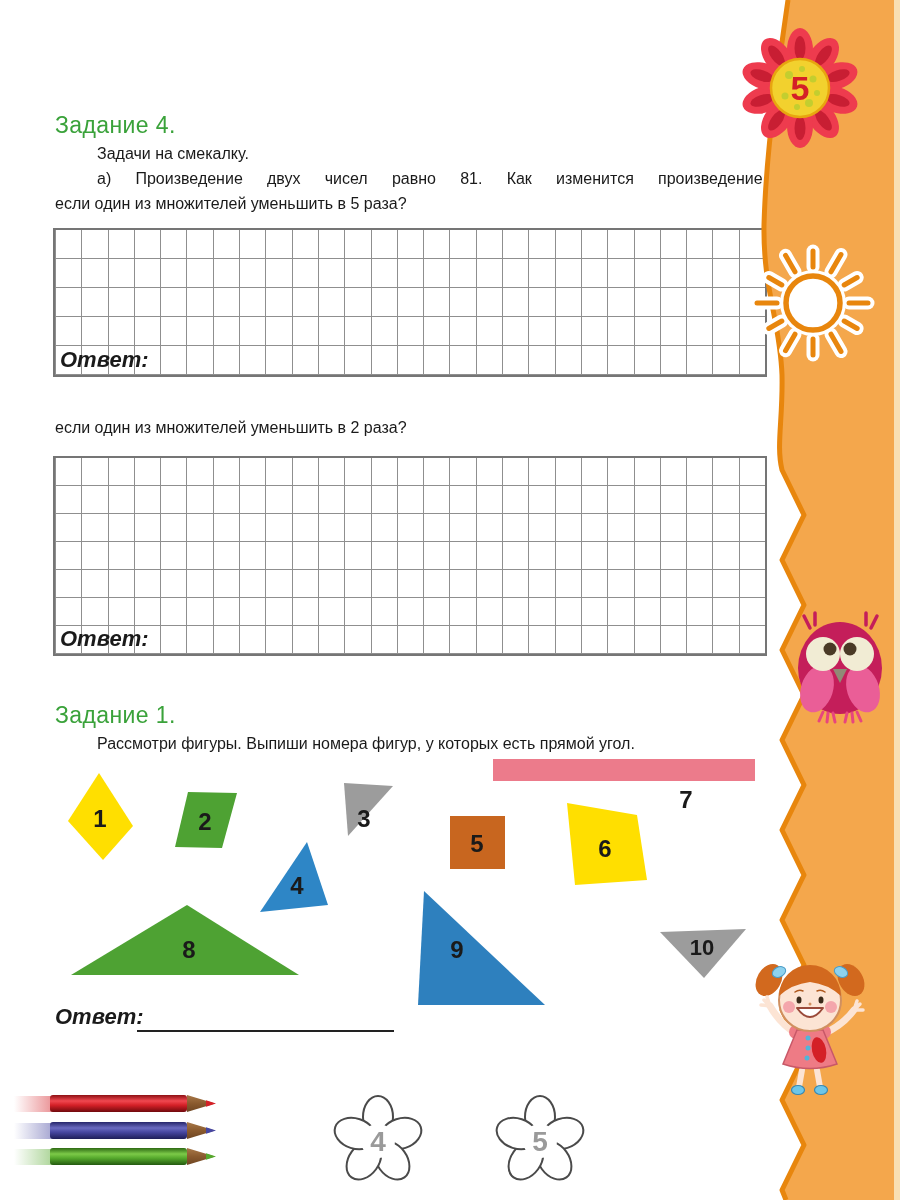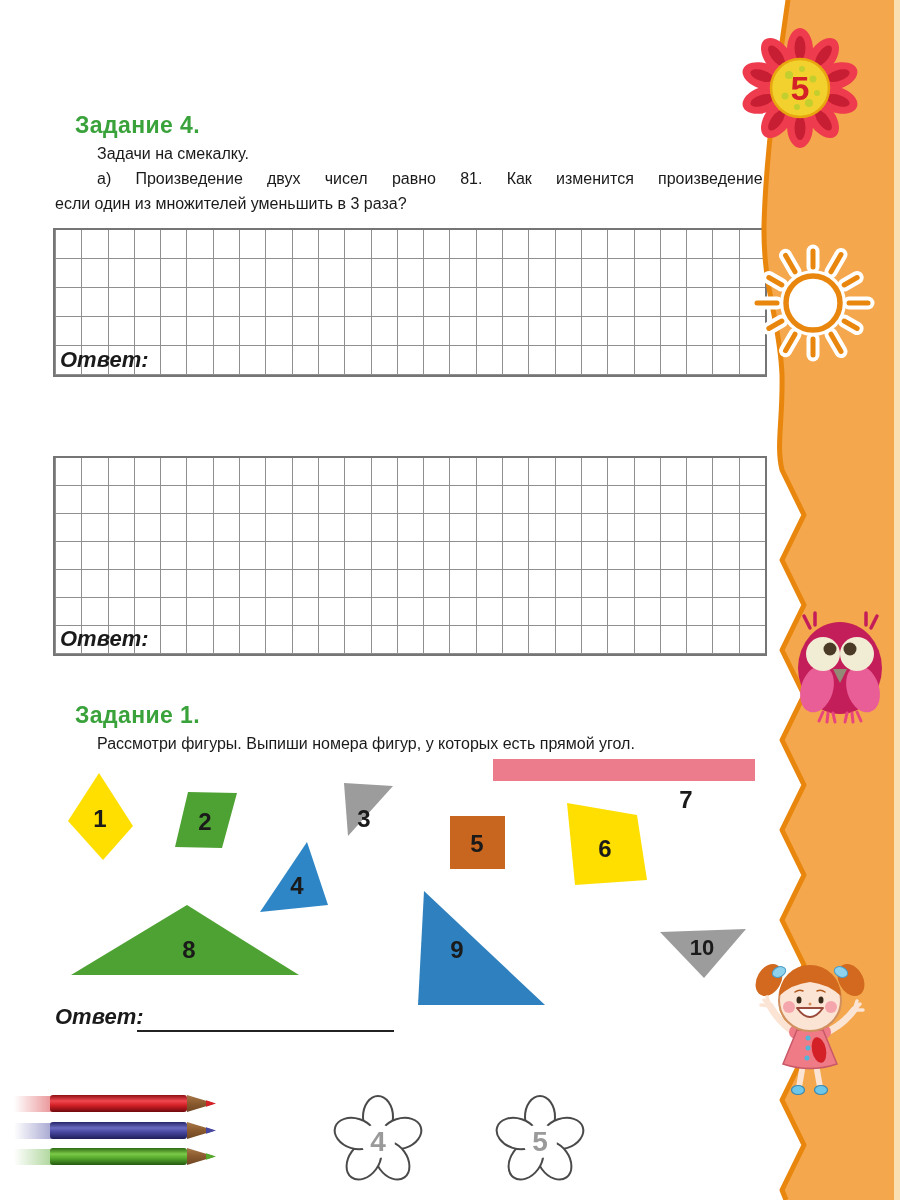--- a/index.html
+++ b/index.html
@@ -1,18 +1,18 @@
 <!DOCTYPE html>
 <html><head>
 <meta charset="utf-8">
 <style>
   html,body{margin:0;padding:0;background:#fff;}
   .page{position:relative;width:900px;height:1200px;background:#ffffff;overflow:hidden;
         font-family:"Liberation Sans",sans-serif;color:#1a1a1a;}
-  .heading{position:absolute;font-size:23px;font-weight:bold;color:#3AA23A;letter-spacing:.4px;margin-left:20px;}
+  .heading{position:absolute;font-size:23px;font-weight:normal;color:#3AA23A;letter-spacing:.4px;}
   .bodytext{position:absolute;font-size:16px;line-height:25px;color:#1a1a1a;}
   .jline{width:712px;text-align:justify;text-align-last:justify;}
   .indent{text-indent:42px;}
   .grid{position:absolute;left:53px;width:710px;border:2px solid #757575;box-sizing:content-box;
         background-image:
           repeating-linear-gradient(90deg,#8f8f8f 0,#8f8f8f 1px,transparent 1px,transparent 26.3px),
           repeating-linear-gradient(0deg,#8f8f8f 0,#8f8f8f 1px,transparent 1px,transparent var(--row,29px));}
   .answer-overlay{position:absolute;left:5px;bottom:2px;font-weight:bold;font-style:italic;font-size:22px;}
   .answer5-label{position:absolute;left:55px;top:1004px;font-weight:bold;font-style:italic;font-size:22px;}
   .answer5-line{position:absolute;left:137px;top:1030px;width:257px;height:0;border-top:2px solid #222;}
@@ -23,26 +23,27 @@
 </head>
 <body>
 
 <div class="page">
 
   <div class="heading" style="left:55px;top:112px">Задание 4.</div>
 
   <div class="bodytext" style="left:97px;top:141px">Задачи на смекалку.</div>
 
   <div class="bodytext jline indent" style="left:55px;top:166px">а) Произведение двух чисел равно 81. Как изменится произведение,</div>
-  <div class="bodytext" style="left:55px;top:191px">если один из множителей уменьшить в 3 раза?</div>
+  <div class="bodytext" style="left:55px;top:191px">если один из множителей уменьшить в 5 раза?</div>
 
   <div class="grid" style="top:228px;height:145px;--row:29px">
     <div class="answer-overlay">Ответ:</div>
   </div>
 
+  <div class="bodytext" style="left:55px;top:415px">если один из множителей уменьшить в 2 раза?</div>
 
   <div class="grid" style="top:456px;height:196px;--row:28px">
     <div class="answer-overlay">Ответ:</div>
   </div>
 
   <div class="heading" style="left:55px;top:702px">Задание 1.</div>
   <div class="bodytext" style="left:97px;top:731px">Рассмотри фигуры. Выпиши номера фигур, у которых есть прямой угол.</div>
 
   <svg class="decor-svg" style="left:0;top:750px" width="780" height="270" viewBox="0 750 780 270">
     <g font-weight="bold" font-size="24" fill="#1a1a1a" text-anchor="middle">

